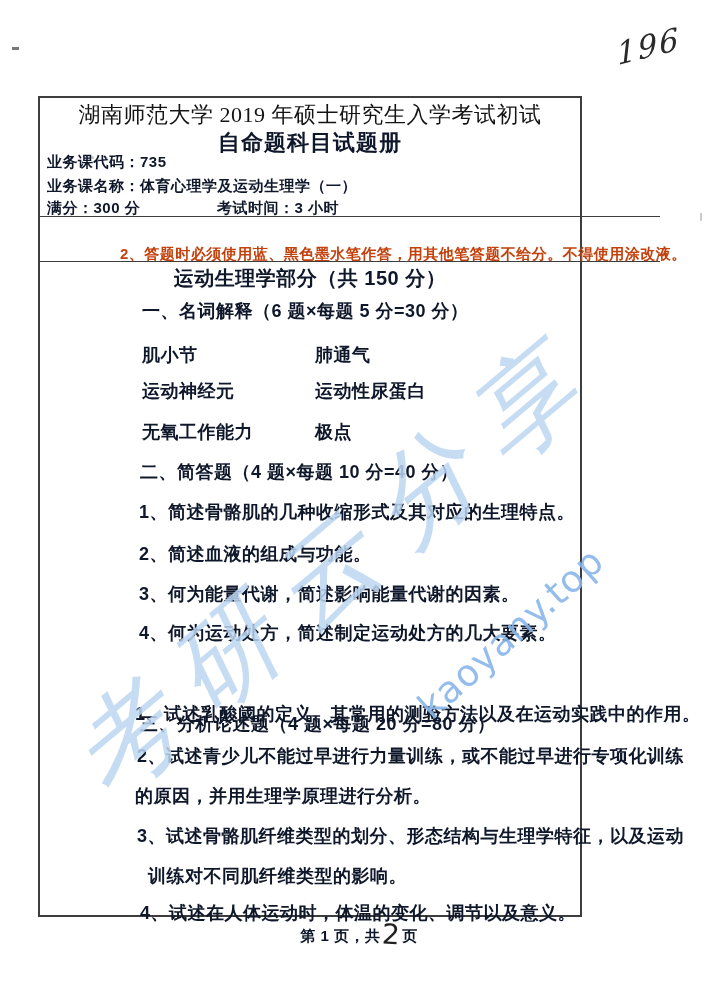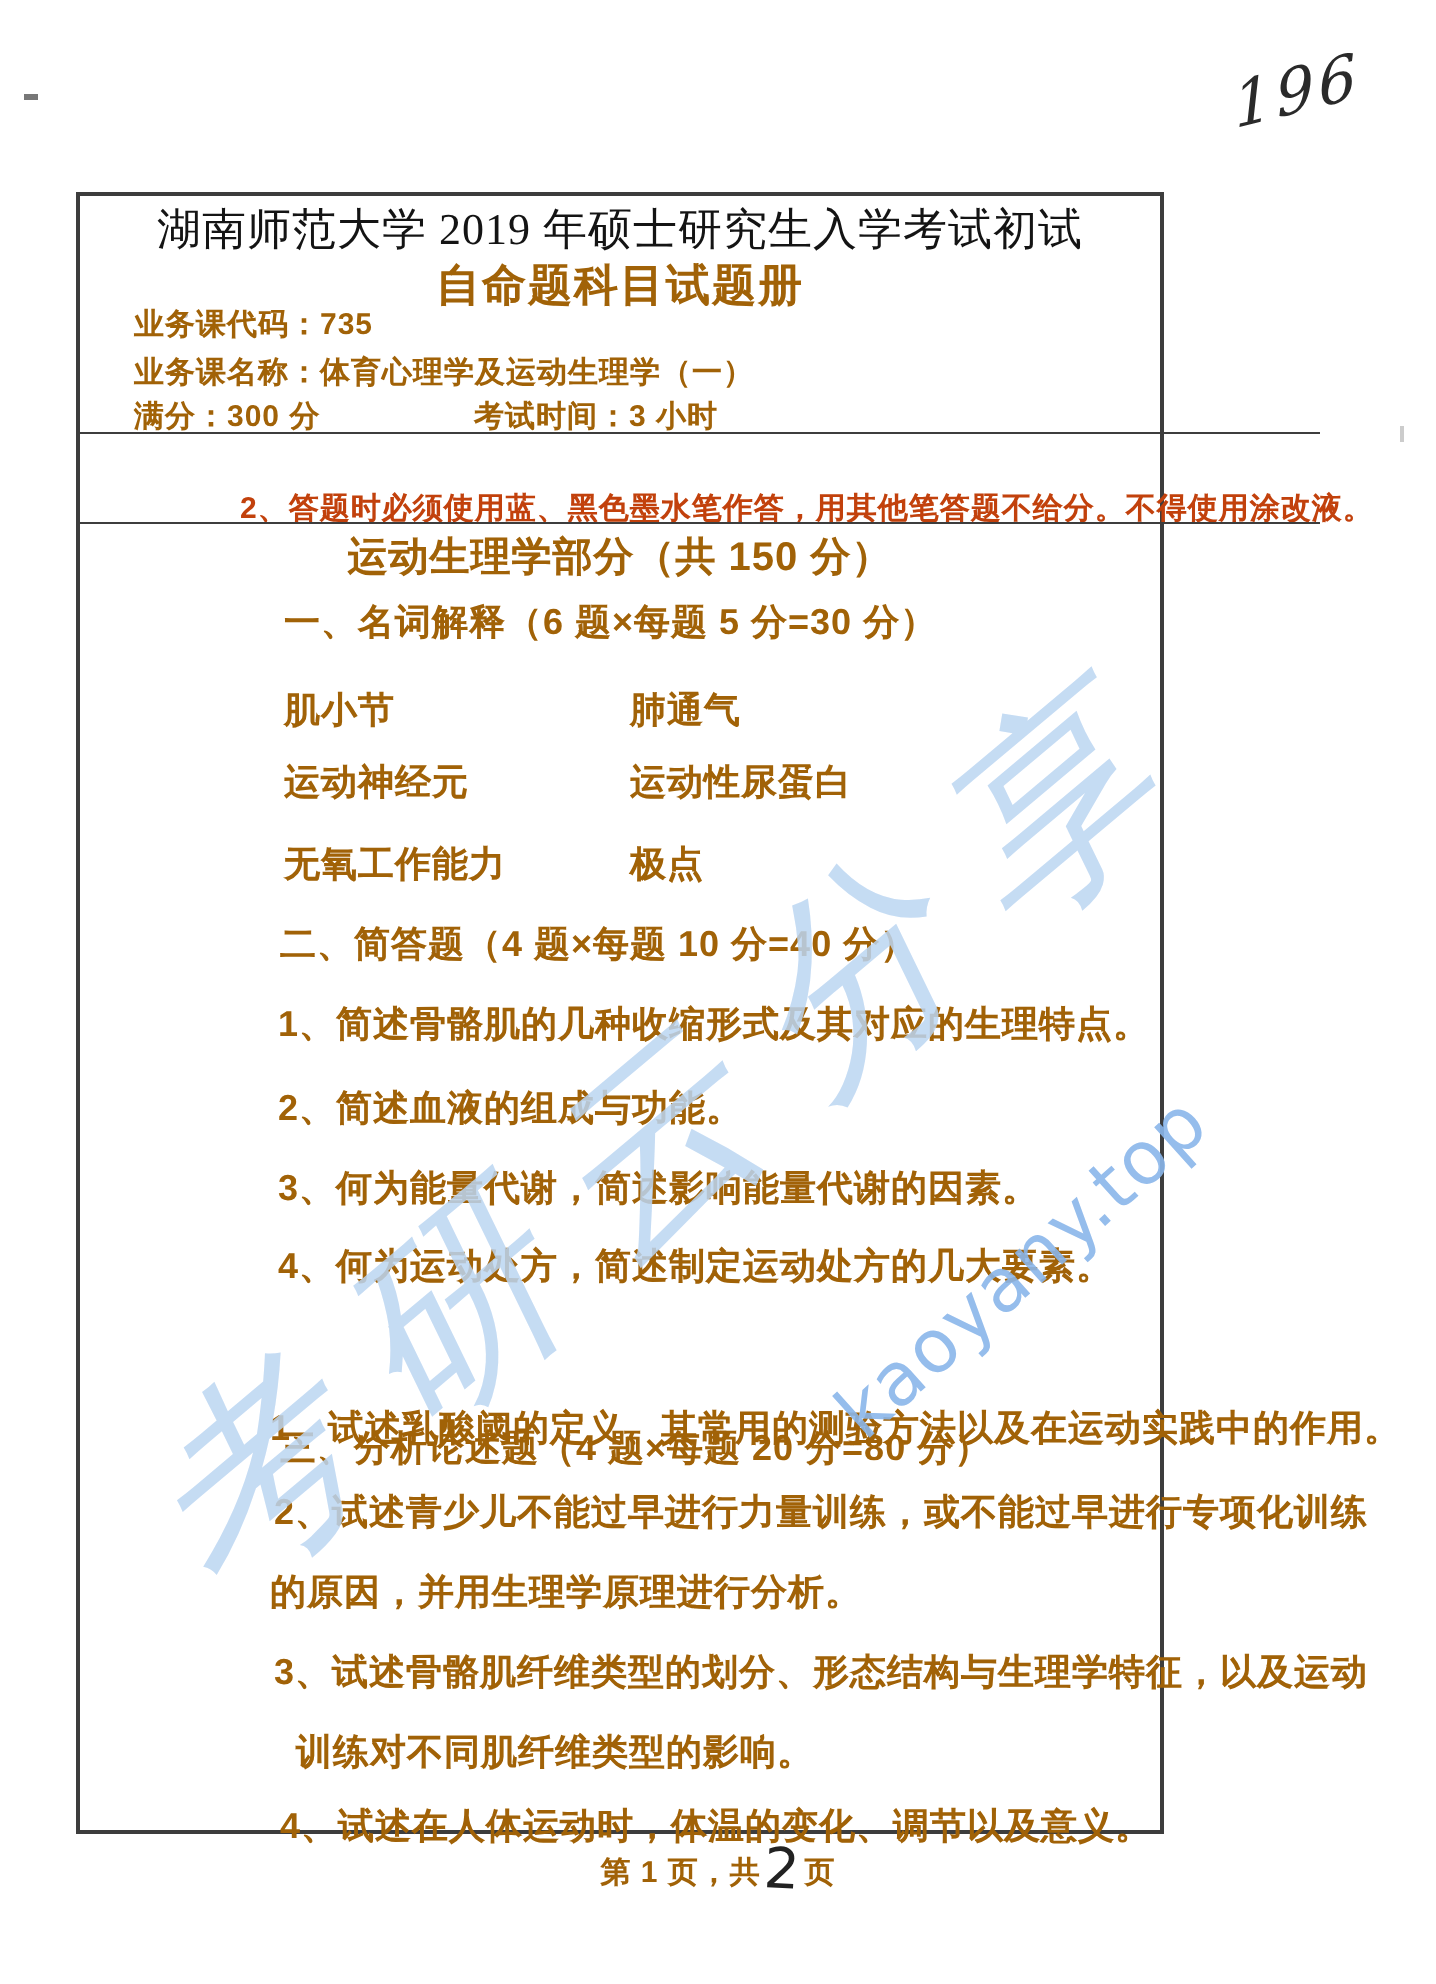--- a/index.html
+++ b/index.html
@@ -2,21 +2,21 @@
 <html><head>
 <meta charset="utf-8">
 <style>
   * { margin:0; padding:0; box-sizing:border-box; }
   html,body { width:718px; height:992px; }
   body {
     position:relative; background:#ffffff; overflow:hidden;
     font-family:"Liberation Sans", sans-serif; color:#1e1e1e;
   }
   .abs { position:absolute; }
-  .cn { font-weight:700; color:#a16207; letter-spacing:0.5px; }
+  .cn { font-weight:700; color:#0f172a; letter-spacing:0.5px; }
 
   
   .corner-dash { left:12px; top:47px; width:7px; height:3px; background:#4a4a4a; opacity:.75; }
   .speck-1 { left:91px; top:156px; width:3px; height:3px; background:#8a8a8a; opacity:.5; border-radius:50%; }
   .speck-2 { left:700px; top:213px; width:2px; height:8px; background:#9a9a9a; opacity:.5; }
 
   
   .corner-number {
     left:616px; top:28px; font-family:"DejaVu Serif", serif; font-style:italic;
     font-size:31px; color:#2a2a2a; letter-spacing:2px;
@@ -30,21 +30,21 @@
   }
   .sheet .line { position:absolute; white-space:nowrap; }
 
   .title1 {
     top:2px; left:0; width:100%; text-align:center;
     font-family:"Liberation Serif","DejaVu Serif",serif; font-weight:400;
     font-size:22px; color:#141414; letter-spacing:0.5px;
   }
   .title2 { top:30px; left:0; width:100%; text-align:center; font-size:22px; letter-spacing:1px; }
 
-  .field { font-size:15px;margin-left:20px; }
+  .field { font-size:15px; }
   .f-code { top:55px;  left:7px; }
   .f-name { top:79px;  left:7px; }
   .f-score{ top:101px; left:7px; }
   .f-time { top:101px; left:177px; }
 
   .divider { position:absolute; left:-2px; width:622px; border-top:1.6px solid #3d3d3d; }
   .div-1 { top:118px; }
   .div-2 { top:163px; }
 
   .notice { font-size:15px; }

